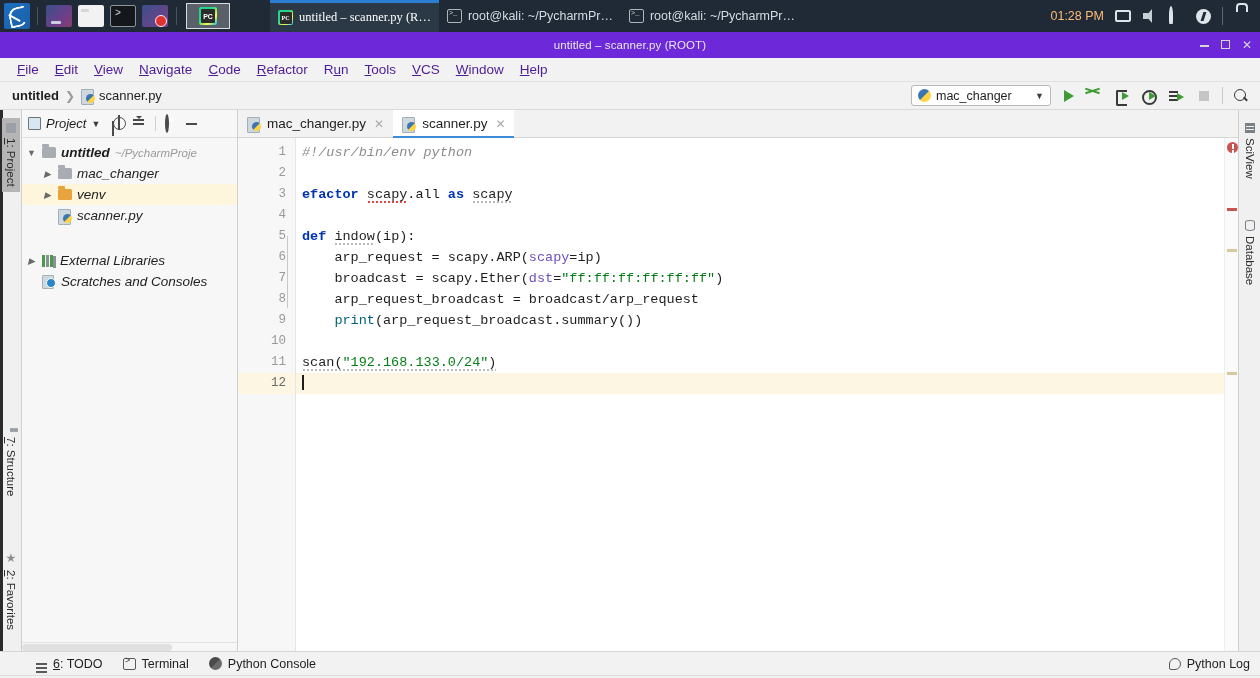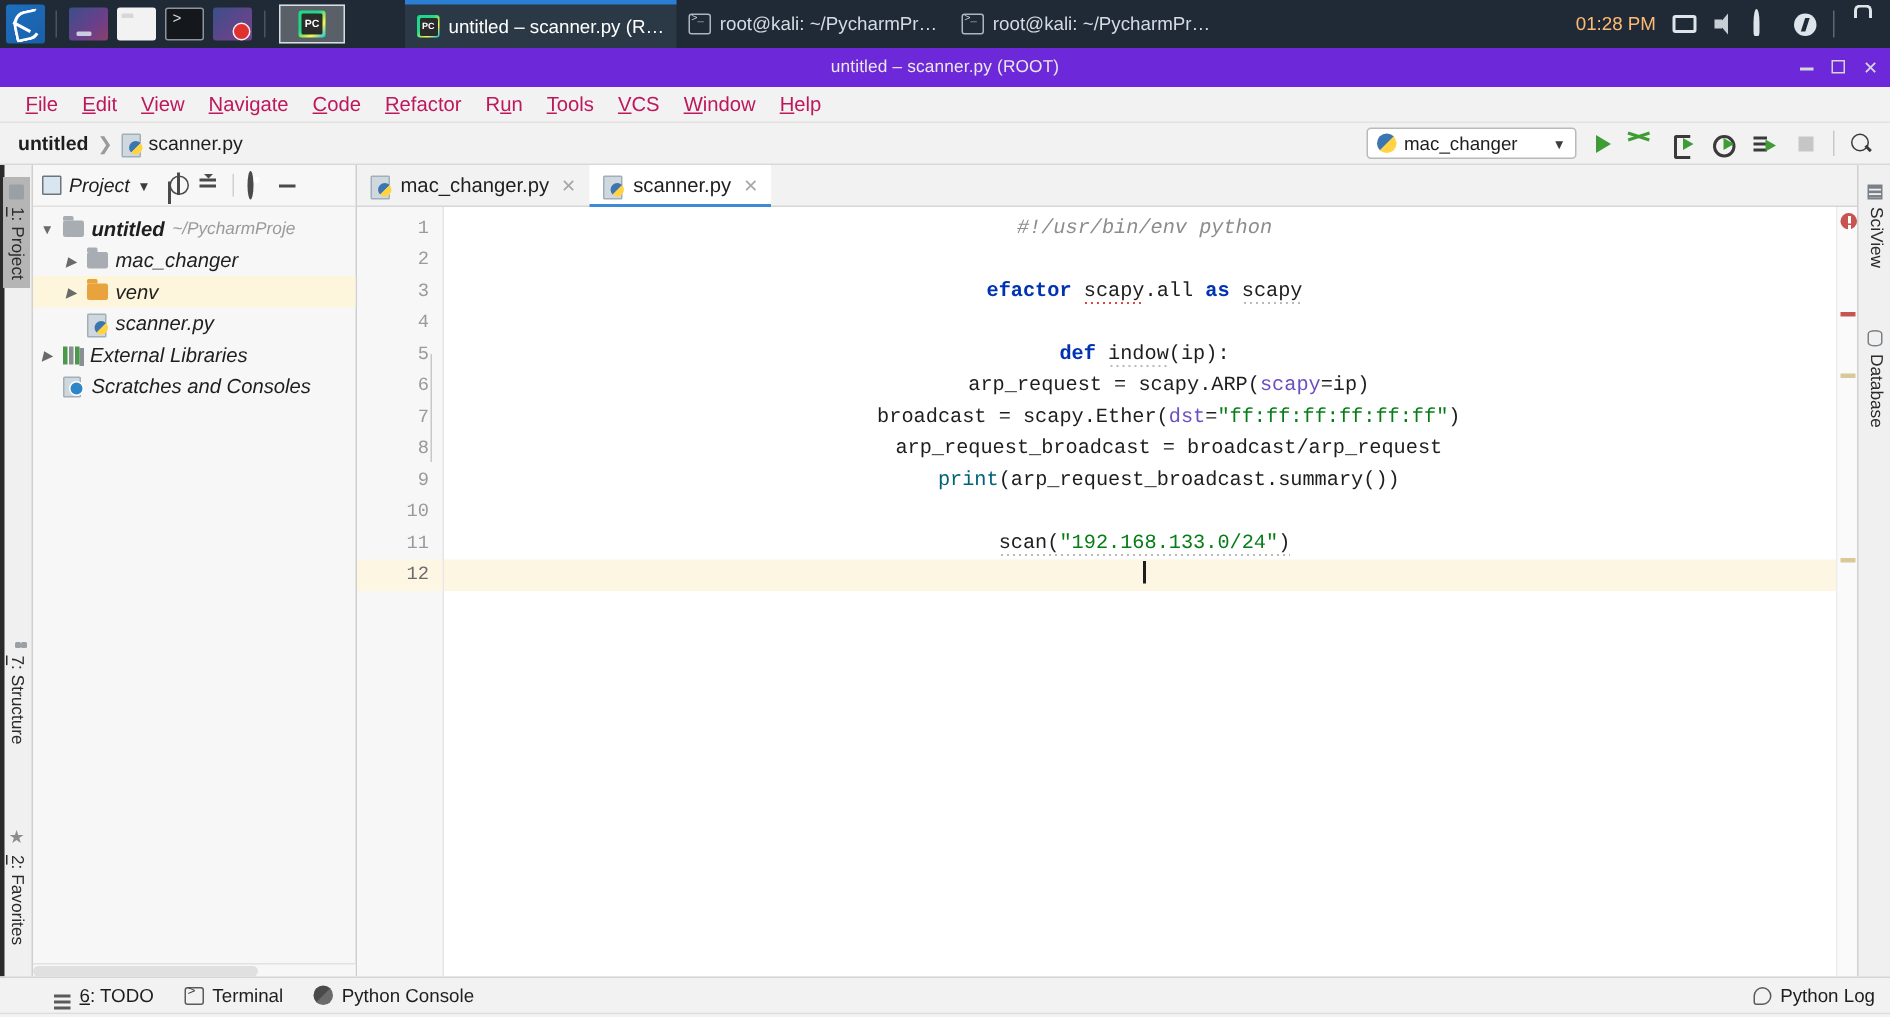--- a/index.html
+++ b/index.html
@@ -98,20 +98,21 @@
   .tb-win {
     height: 32px; display: flex; align-items: center;
     padding: 0 8px; gap: 6px;
     color: #d4dbe2; font-size: 12.5px;
     white-space: nowrap; max-width: 200px;
   }
   .tb-win.active {
     background: #2b3947;
     border-top: 3px solid #2a7fd4;
     color: #ffffff;
+    font-family: Liberation Serif, serif;
   }
   .tb-win .wi { flex: 0 0 auto; }
   .tb-mini-pc {
     width: 15px; height: 15px; position: relative;
     background: linear-gradient(135deg,#21d789 0%,#21d789 40%,#fcf84a 70%,#07c3f2 100%);
     border-radius: 2px;
   }
   .tb-mini-pc::after {
     content:"PC"; position:absolute; inset:1.5px;
     background:#2b2b2b; color:#fff; font-size:6px; font-weight:bold;
@@ -178,21 +179,21 @@
     display: flex; align-items: center; gap: 12px;
   }
   .tbtn { color:#d6d6d6; font-size:12px; line-height:1; cursor:default; }
   .tbtn .min { display:inline-block; width:9px; height:1.5px; background:#d6d6d6; vertical-align:middle; }
   .tbtn .max { display:inline-block; width:9px; height:9px; border:1.5px solid #d6d6d6; }
 
   
   #menubar {
     height: 24px; background: #f2f2f2; border-bottom: 1px solid #e2e2e2;
     display: flex; align-items: center; padding-left: 9px;
-    font-size: 13.5px; color: #be185d;
+    font-size: 13.5px; color: #4c1d95;
   }
   .menu-item { padding: 2px 8px; cursor: default; }
   .menu-item u { text-decoration: underline; }
 
   
   #navbar {
     height: 28px; background: #f2f2f2;
     display: flex; align-items: center; padding-left: 12px;
     font-size: 13px; color: #1e1e1e; border-bottom: 1px solid #d9d9d9;
   }
@@ -432,21 +433,21 @@
   .gl { height: 21px; line-height:21px; text-align:right; padding-right: 9px; position:relative; }
   .gl.cur { background:#fdf6e3; color:#6b6b6b; }
   .fold-line {
     position:absolute; left:49px; width:1px; background:#c8c8c8;
   }
   #code {
     flex:1; position:relative; padding-top:4px;
     font-family:"Liberation Mono", monospace; font-size:13.5px;
     color:#1e1e1e; overflow:hidden;
   }
-  .cl { height:21px; line-height:21px; padding-left: 6px; white-space:pre; position:relative;text-align:center; }
+  .cl { height:21px; line-height:21px; padding-left: 6px; white-space:pre; position:relative; }
   .cl.cur { background:#fdf6e3; }
   .k { color:#0033b3; font-weight:bold; }
   .s { color:#067d17; }
   .fn { color:#00627a; }
   .kw-arg { color:#6d4fbf; }
   .cm { color:#8c8c8c; font-style:italic; }
   .sq {
     border-bottom: 2px dotted transparent;
     background-image: radial-gradient(circle at 2px 2px, #d44 1px, transparent 1px);
     background-size: 4px 4px; background-repeat: repeat-x;
@@ -669,21 +670,21 @@
         <div class="tree-row sel" style="padding-left:20px;">
           <span class="tw right"></span>
           <span class="folder-ic orange"></span>
           <span>venv</span>
         </div>
         <div class="tree-row" style="padding-left:20px;">
           <span class="tw"></span>
           <span class="py-file-ic"></span>
           <span>scanner.py</span>
         </div>
-        <div class="tree-row" style="padding-left:4px;">
+        <div class="tree-row" style="padding-left:4px;margin-top:24px;">
           <span class="tw right"></span>
           <span class="lib-ic"></span>
           <span>External Libraries</span>
         </div>
         <div class="tree-row" style="padding-left:4px;">
           <span class="tw"></span>
           <span class="scratch-ic"></span>
           <span>Scratches and Consoles</span>
         </div>
       </div>

